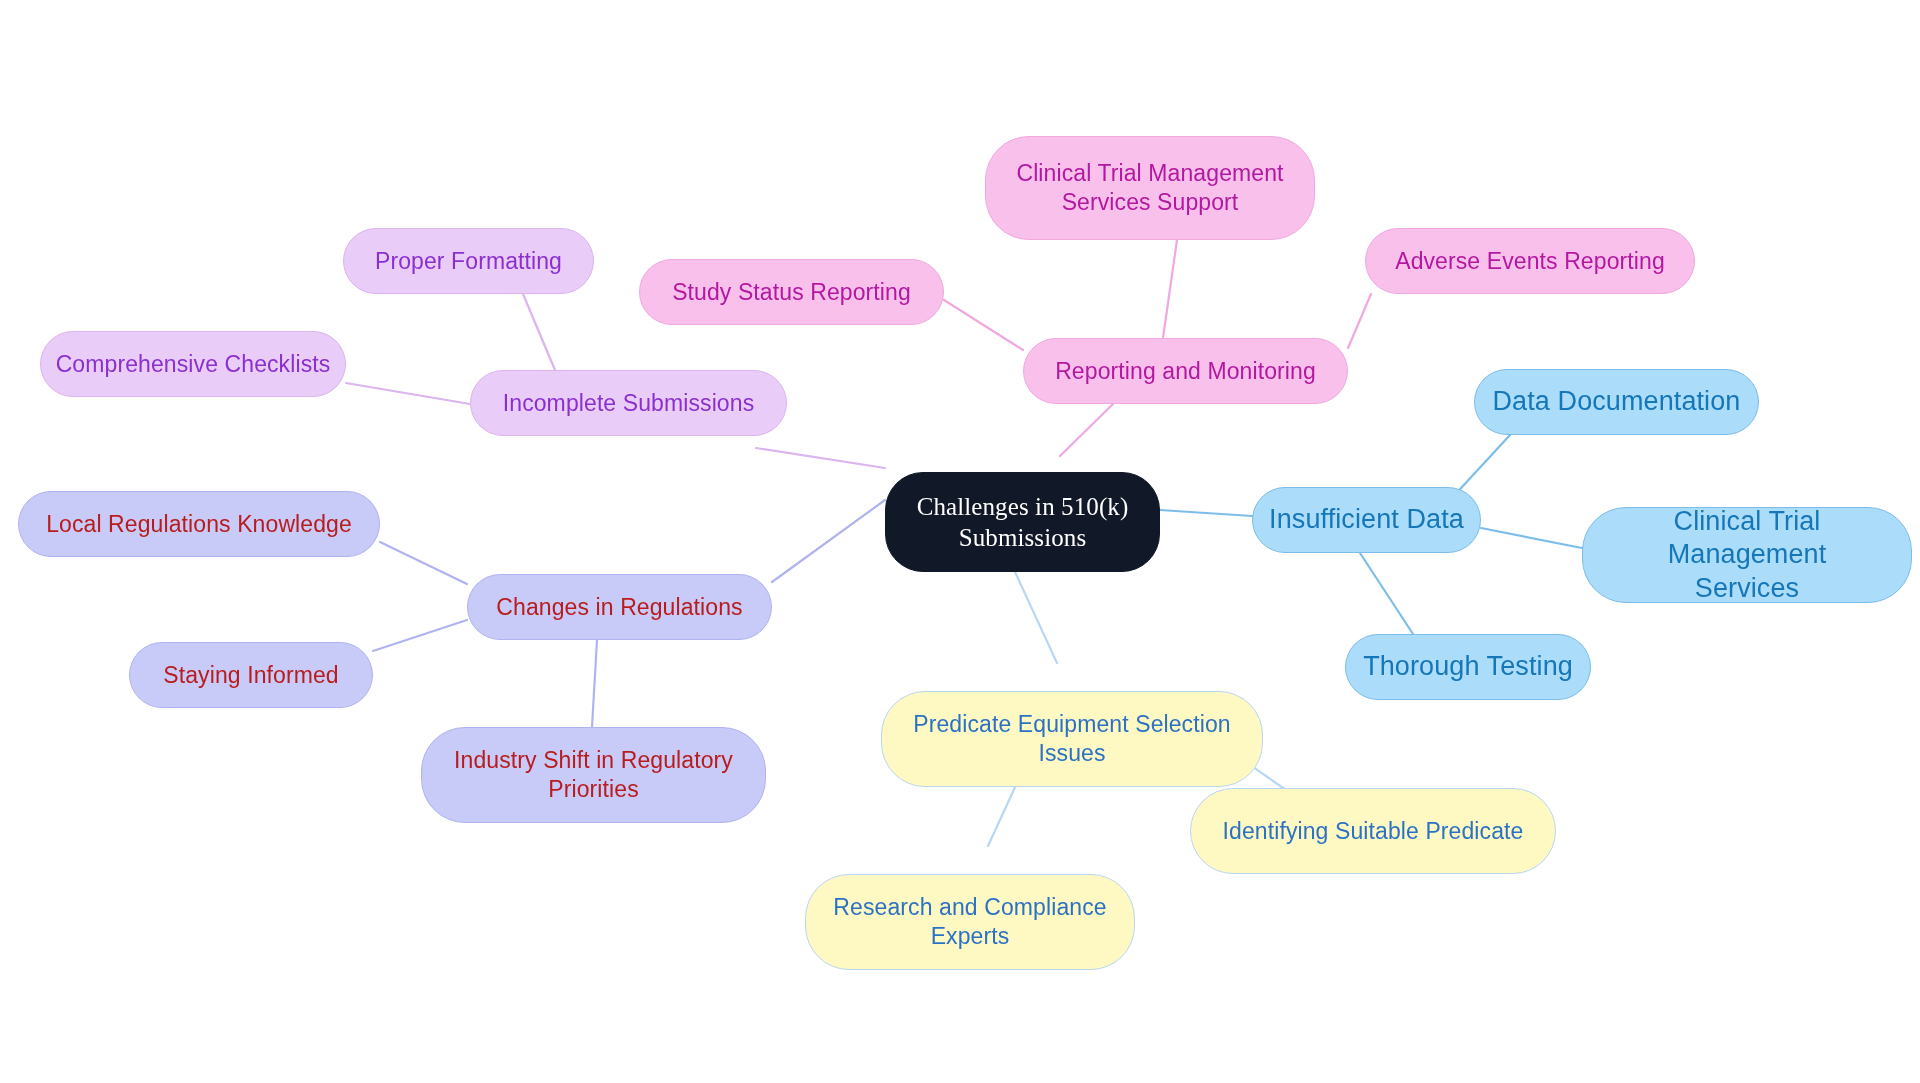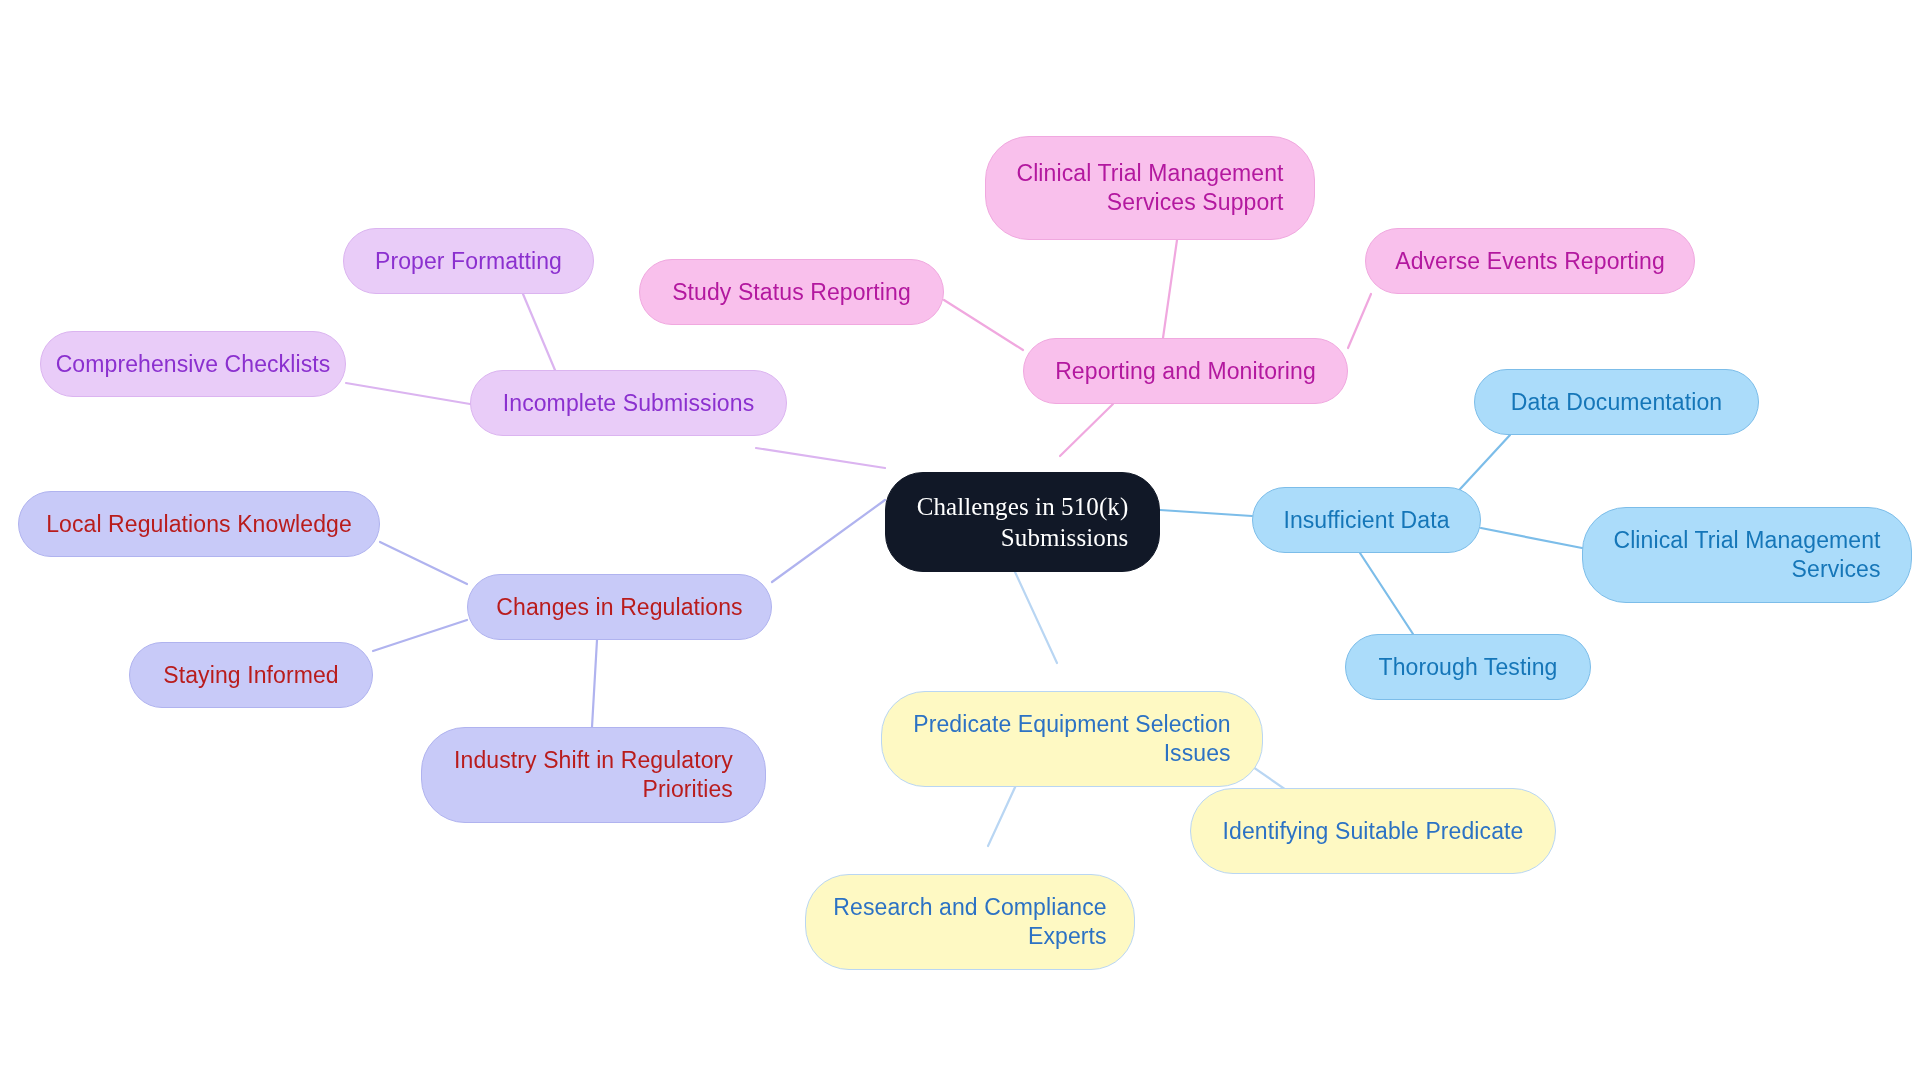--- a/index.html
+++ b/index.html
@@ -24,21 +24,21 @@
     width: 1920px;
     height: 1083px;
     pointer-events: none;
   }
   .node {
     position: absolute;
     box-sizing: border-box;
     display: flex;
     align-items: center;
     justify-content: center;
-    text-align: right;
+    text-align: center;
     border-radius: 44px;
     border-width: 1.5px;
     border-style: solid;
     line-height: 1.24;
     padding: 6px 14px;
     white-space: pre-line;
     letter-spacing: 0.1px;
   }
   .node-root {
     background: #111827;
@@ -63,21 +63,21 @@
   .node-periwinkle {
     background: #c8caf8;
     border-color: #b0b3ef;
     color: #b91c1c;
     font-size: 23px;
   }
   .node-skyblue {
     background: #abdcfa;
     border-color: #7cbde9;
     color: #1576b8;
-    font-size: 23px;
+    font-size: 27px;
   }
   .node-paleblue {
     background: #fef9c3;
     border-color: #b9d6f3;
     color: #2c72c4;
     font-size: 23px;
     margin-top: 28px;
   }
 </style>
 </head>

